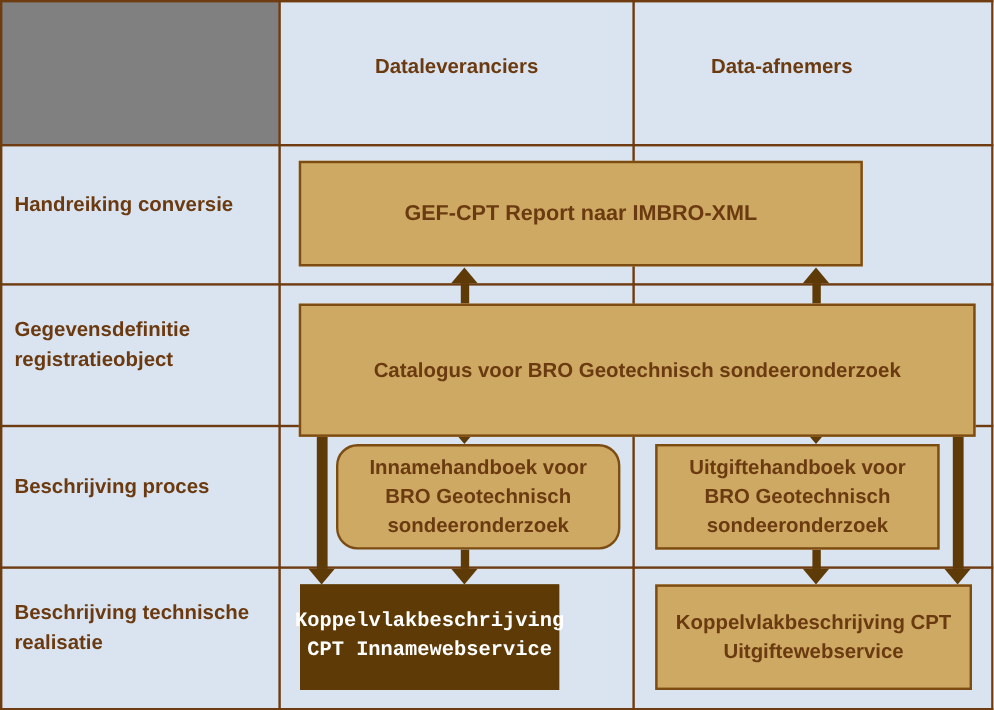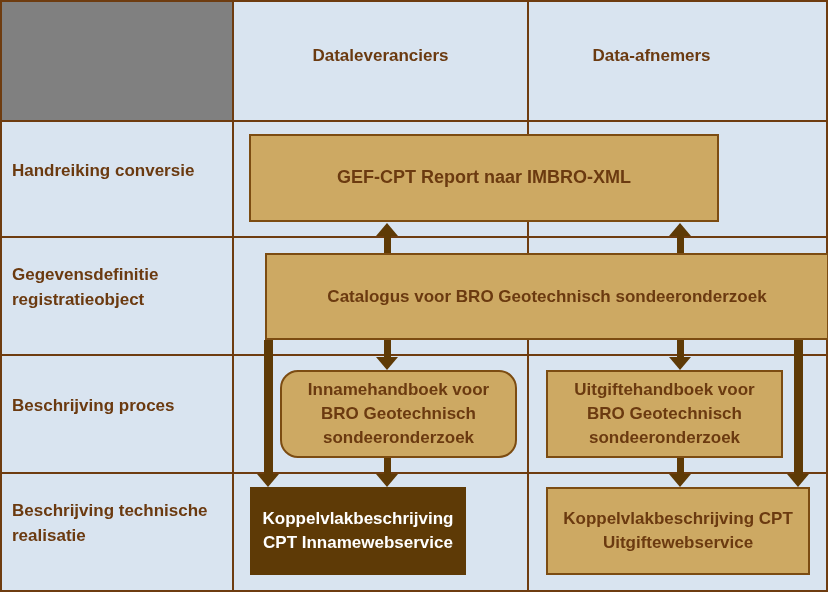--- a/index.html
+++ b/index.html
@@ -81,23 +81,23 @@
   <div class="arrow-shaft" style="left:677px; top:458px; width:7px; height:16px;"></div>
   <div class="arrow-head head-down" style="left:669px; top:474px;"></div>
 
   <div class="arrow-shaft" style="left:264px; top:340px; width:9px; height:134px;"></div>
   <div class="arrow-head head-down" style="left:257px; top:474px;"></div>
   <div class="arrow-shaft" style="left:794px; top:340px; width:9px; height:134px;"></div>
   <div class="arrow-head head-down" style="left:787px; top:474px;"></div>
 
   <div class="doc-box" style="left:249px; top:134px; width:470px; height:88px; font-size:18px;">GEF-CPT Report naar IMBRO-XML</div>
 
-  <div class="doc-box" style="left:265px; top:253px; width:564px; height:87px;text-align:center;">Catalogus voor BRO Geotechnisch sondeeronderzoek</div>
+  <div class="doc-box" style="left:249px; top:253px; width:564px; height:111px;text-align:center;">Catalogus voor BRO Geotechnisch sondeeronderzoek</div>
 
   <div class="doc-box" style="left:280px; top:370px; width:237px; height:88px;border-radius:18px;">Innamehandboek voor BRO Geotechnisch sondeeronderzoek</div>
 
   <div class="doc-box" style="left:546px; top:370px; width:237px; height:88px;">Uitgiftehandboek voor BRO Geotechnisch sondeeronderzoek</div>
 
-  <div class="doc-box dark" style="left:250px; top:487px; width:216px; height:88px;">Koppelvlakbeschrijving CPT Innamewebservice</div>
+  <div class="doc-box dark" style="left:250px; top:487px; width:216px; height:88px;font-family:Liberation Mono, monospace;">Koppelvlakbeschrijving CPT Innamewebservice</div>
 
   <div class="doc-box" style="left:546px; top:487px; width:264px; height:88px;">Koppelvlakbeschrijving CPT Uitgiftewebservice</div>
 
 </div>
 
 </body></html>

